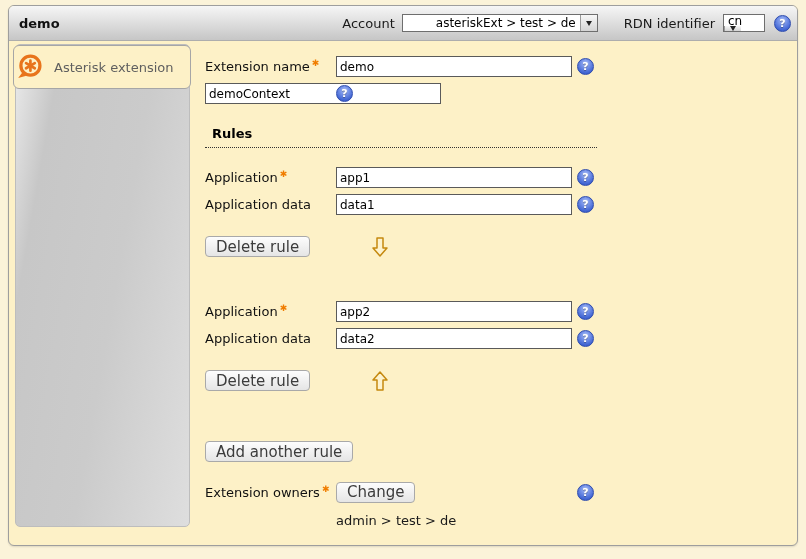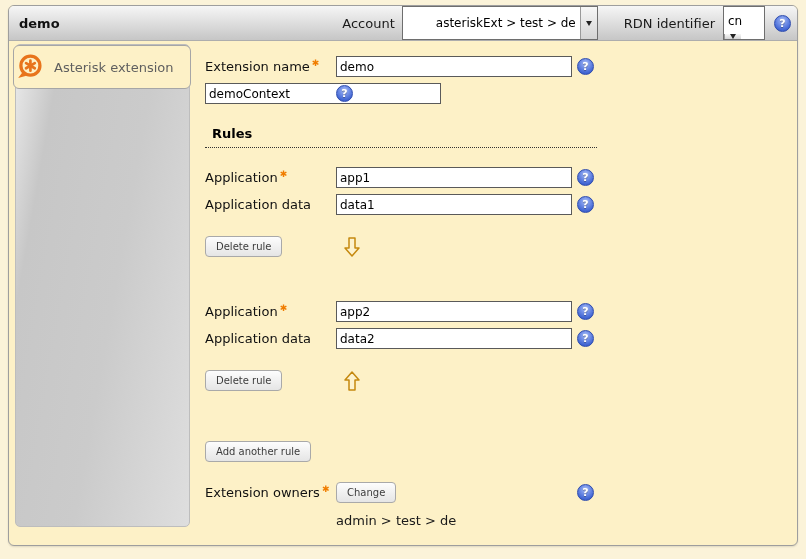--- a/index.html
+++ b/index.html
@@ -21,21 +21,21 @@
     background:linear-gradient(#f6f6f6,#c6c6c6);
     border-bottom:1px solid #adadad;
     display:flex;align-items:center;
   }
   .titlebar .title{font-size:13px;font-weight:bold;color:#111;margin-left:10px;}
   .titlebar .right{margin-left:auto;display:flex;align-items:center;padding-right:6px;}
   .hlabel{font-size:13px;color:#1a1a1a;}
   
   .wselect{
     display:inline-flex;align-items:stretch;background:#fff;
-    border:1px solid #6e6e6e;height:34px;box-sizing:border-box;
+    border:1px solid #6e6e6e;height:18px;box-sizing:border-box;
     font-size:12px;color:#000;cursor:default;
   }
   .wselect .val{flex:1;display:flex;align-items:center;padding:0 4px;white-space:nowrap;overflow:hidden;}
   .wselect .val.right{justify-content:flex-end;}
   .wselect .drop{
     width:16px;display:flex;align-items:center;justify-content:center;
     background:linear-gradient(#f7f7f7,#d4d4d4);border-left:1px solid #9a9a9a;
   }
   .tri{width:0;height:0;border-left:3.5px solid transparent;border-right:3.5px solid transparent;border-top:5px solid #222;}
   
@@ -80,21 +80,21 @@
     padding:0 0 6px 7px;border-bottom:1px dotted #333;
   }
   .rule-block-1{margin-top:16px;}
   .rule-block-2{margin-top:41px;}
   .delete-row{margin-top:18px;height:21px;display:flex;align-items:center;}
   .btn{
     display:inline-flex;align-items:center;justify-content:center;
     border:1px solid #a9a9a9;border-radius:4px;
     background:linear-gradient(#fdfdfd,#e5e5e5);
     font-family:"DejaVu Sans","Liberation Sans",sans-serif;
-    font-size:10px;color:#3c3c3c;height:21px;padding:0 10px;cursor:pointer;box-sizing:border-box;
+    font-size:15px;color:#3c3c3c;height:21px;padding:0 10px;cursor:pointer;box-sizing:border-box;
   }
   .move-arrow{margin-left:62px;display:flex;align-items:center;cursor:pointer;}
   .add-row{margin-top:50px;height:21px;display:flex;align-items:center;}
   .owners-row{display:grid;grid-template-columns:131px 241px 20px;align-items:center;margin-top:18px;height:24px;}
   .owners-value{margin-left:131px;margin-top:9px;font-size:13px;color:#1a1a1a;}
 </style>
 </head>
 <body>
 
 <div class="window">

